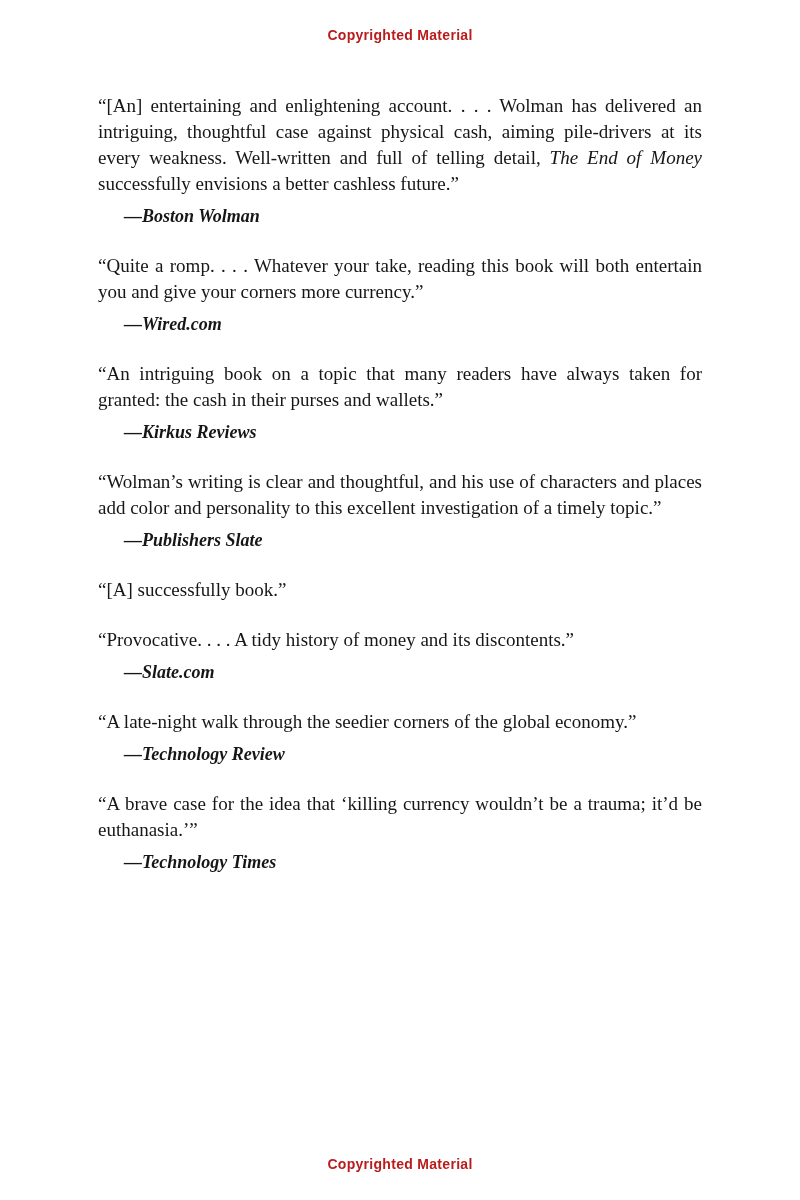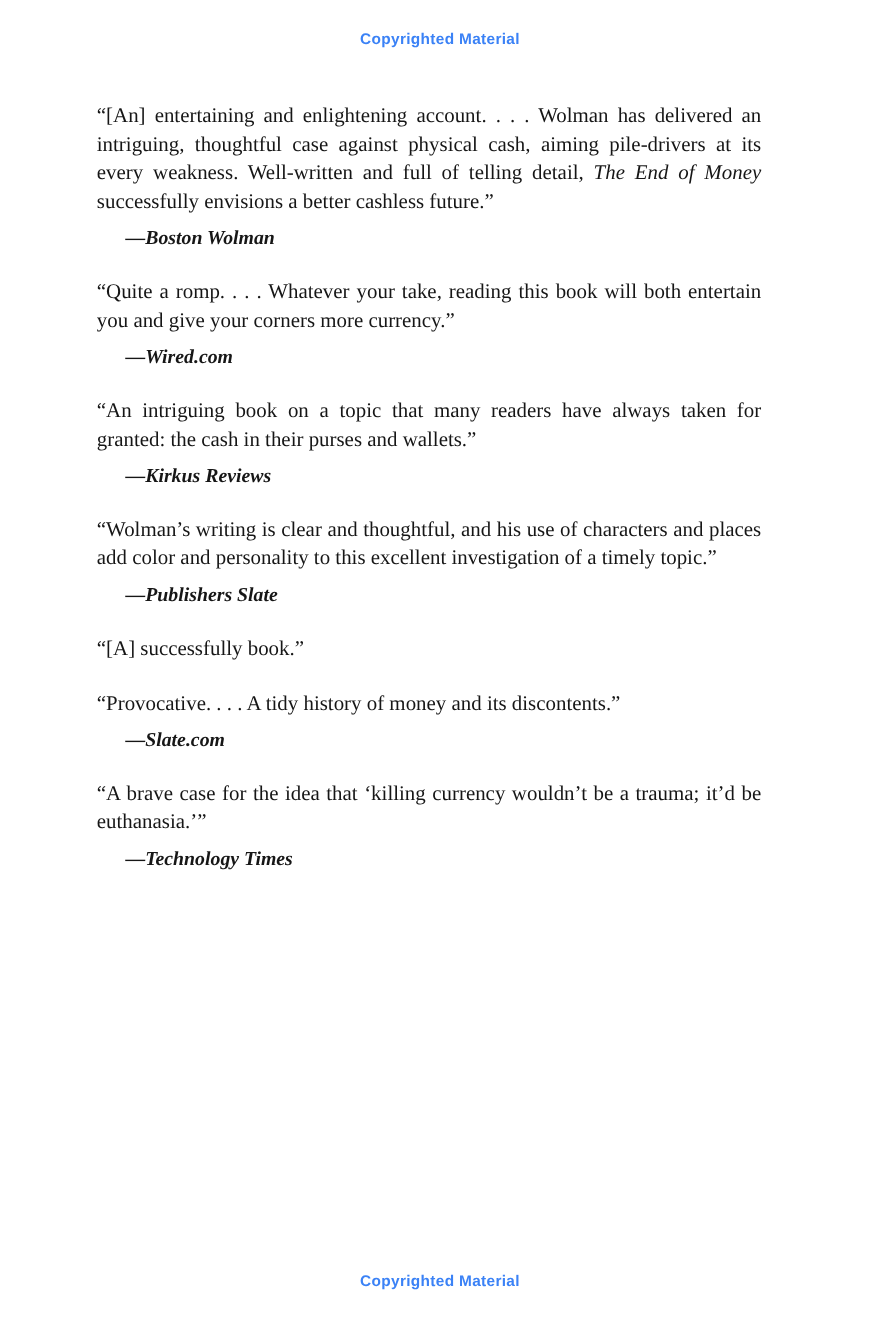--- a/index.html
+++ b/index.html
@@ -18,27 +18,27 @@
     overflow: hidden;
   }
   .notice {
     position: absolute;
     left: 0; width: 100%;
     text-align: center;
     font-family: "Liberation Sans", sans-serif;
     font-weight: bold;
     font-size: 14px;
     letter-spacing: 0.3px;
-    color: #3b82f6;
+    color: #b91c1c;
   }
   .notice-top { top: 27px; }
   .notice-bottom { top: 1156px; }
   .content {
     position: absolute;
-    top: 93px; left: 88px;
+    top: 93px; left: 98px;
     width: 604px;
   }
   .review { margin: 0 0 24px 0; }
   .quote {
     margin: 0;
     font-size: 19px;
     line-height: 26px;
     text-align: justify;
   }
   .quote .em { font-style: italic; }
@@ -76,19 +76,23 @@
         <p class="attribution italic">—Publishers Slate</p>
       </div>
       <div class="review">
         <p class="quote"><span class="">“[A] successfully book.”</span></p>
       </div>
       <div class="review">
         <p class="quote"><span class="">“Provocative. . . . A tidy history of money and its discontents.”</span></p>
         <p class="attribution">—Slate.com</p>
       </div>
       <div class="review">
+        <p class="quote"><span class="">“A late-night walk through the seedier corners of the global economy.”</span></p>
+        <p class="attribution italic">—Technology Review</p>
+      </div>
+      <div class="review">
         <p class="quote"><span class="">“A brave case for the idea that ‘killing currency wouldn’t be a trauma; it’d be euthanasia.’”</span></p>
         <p class="attribution italic">—Technology Times</p>
       </div>
     </div>
 
   <div class="notice notice-bottom">Copyrighted Material</div>
 </div>
 
 </body></html>

